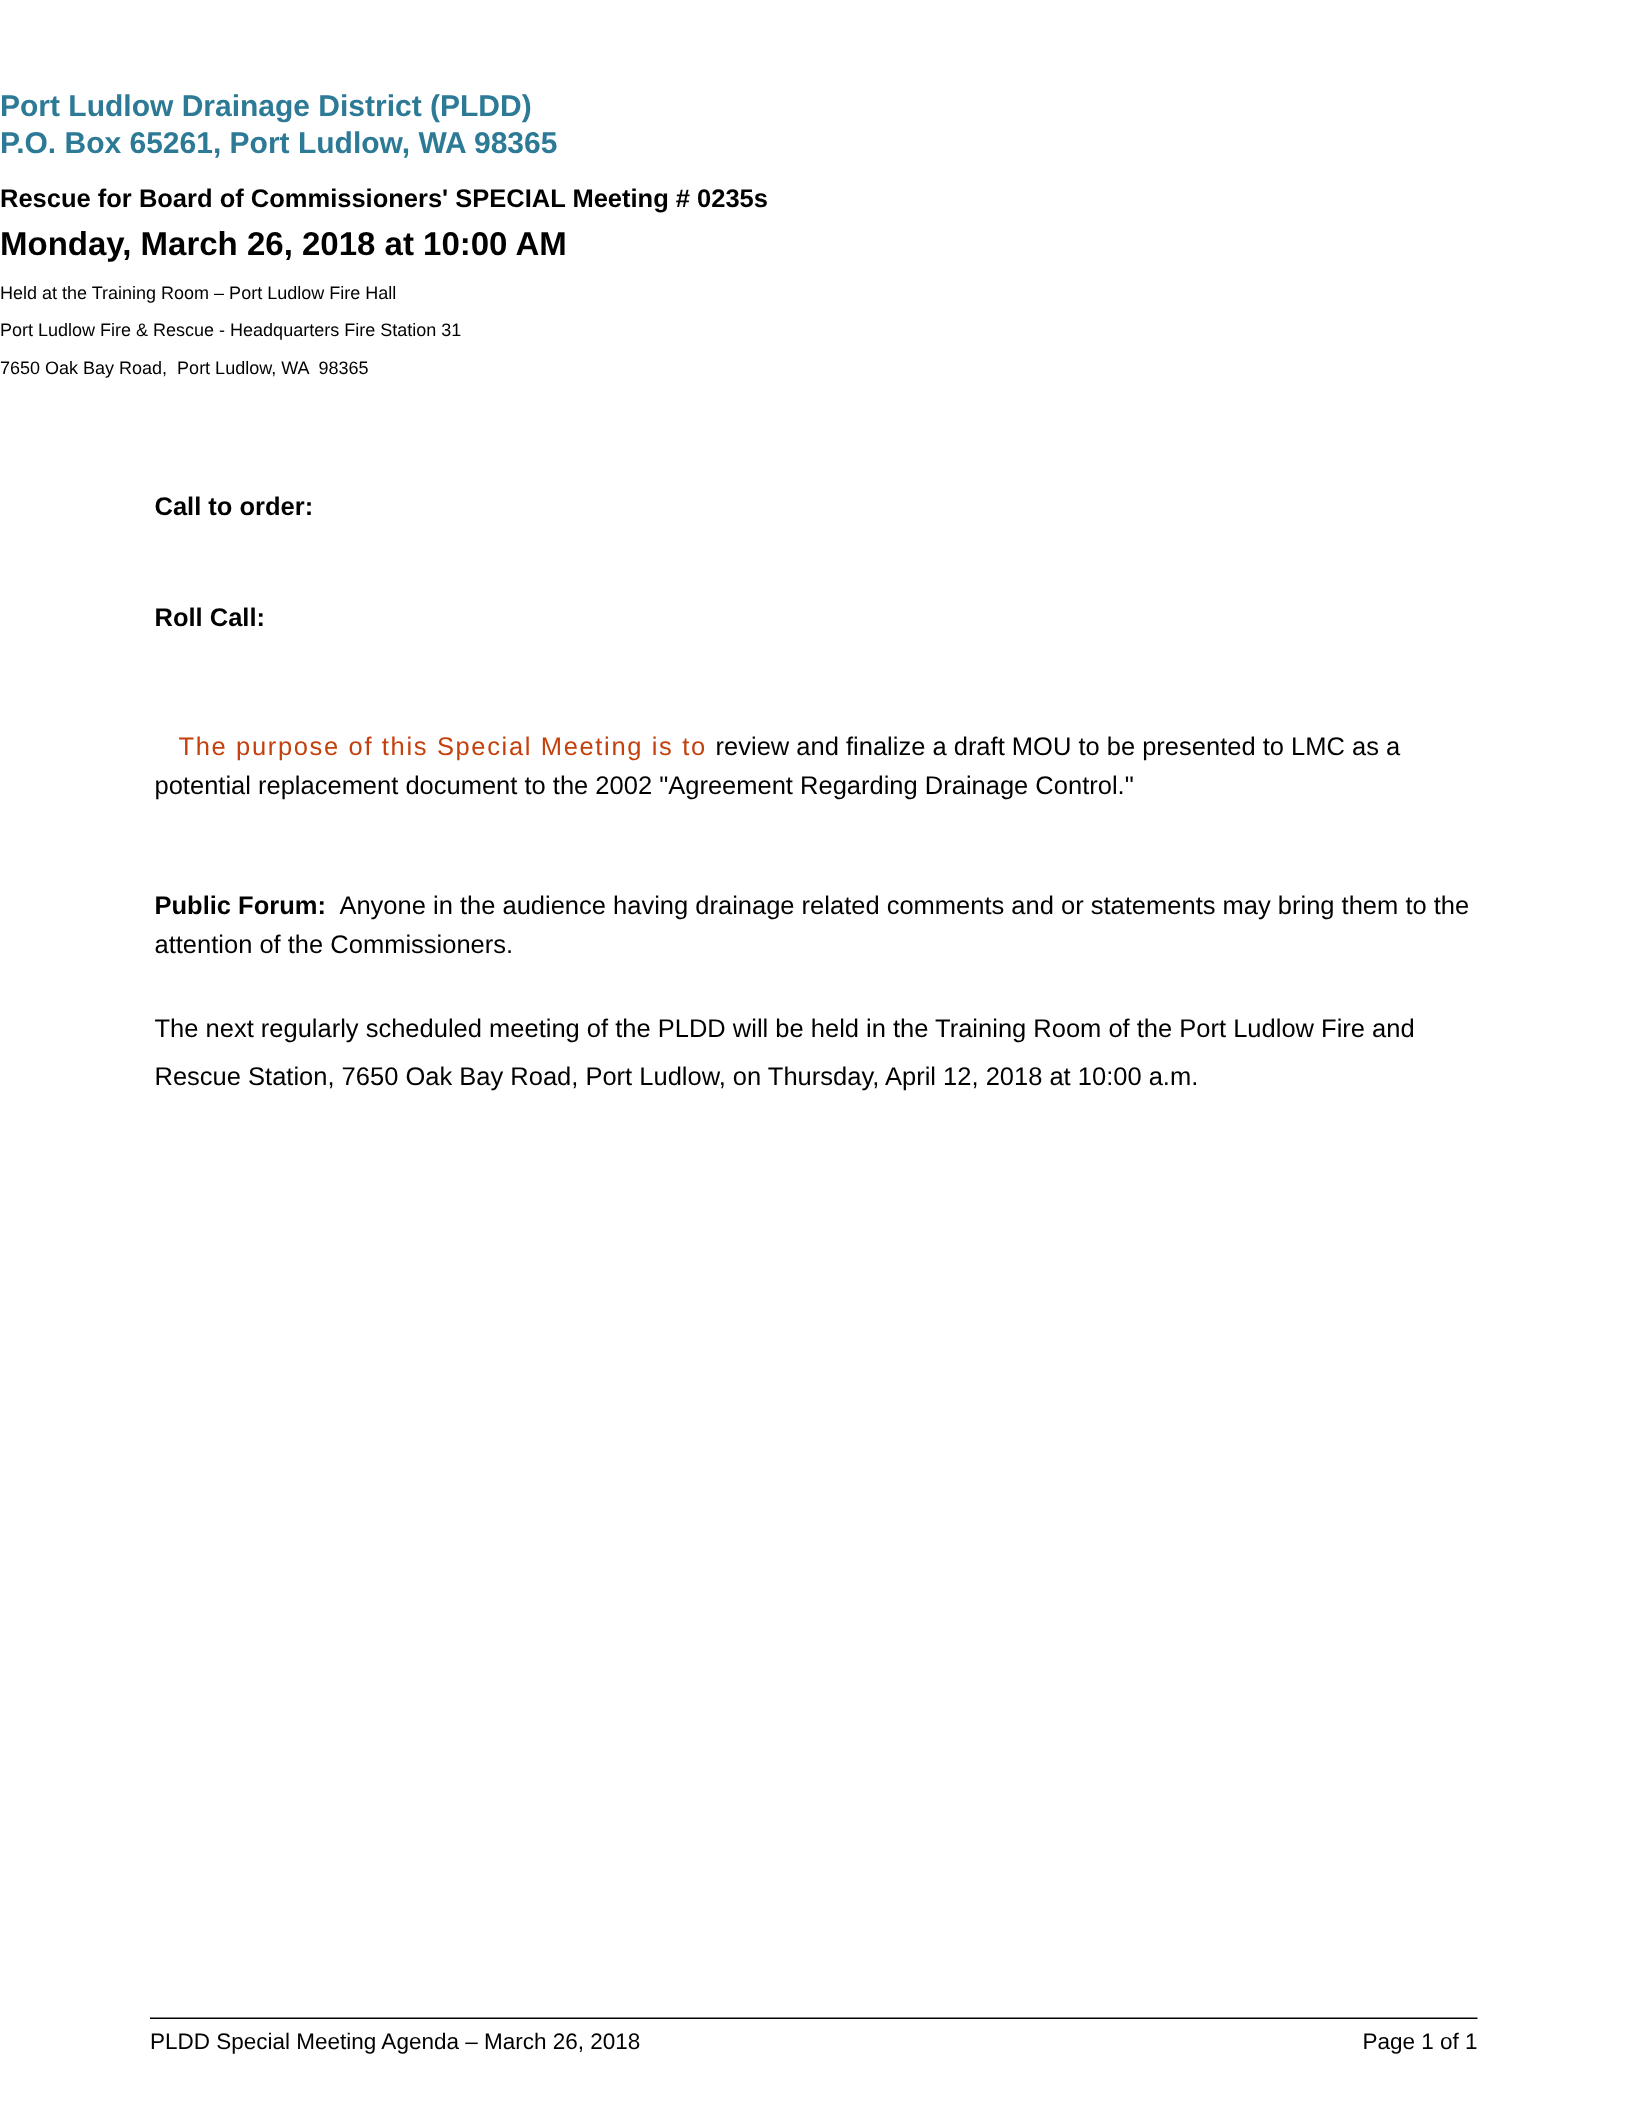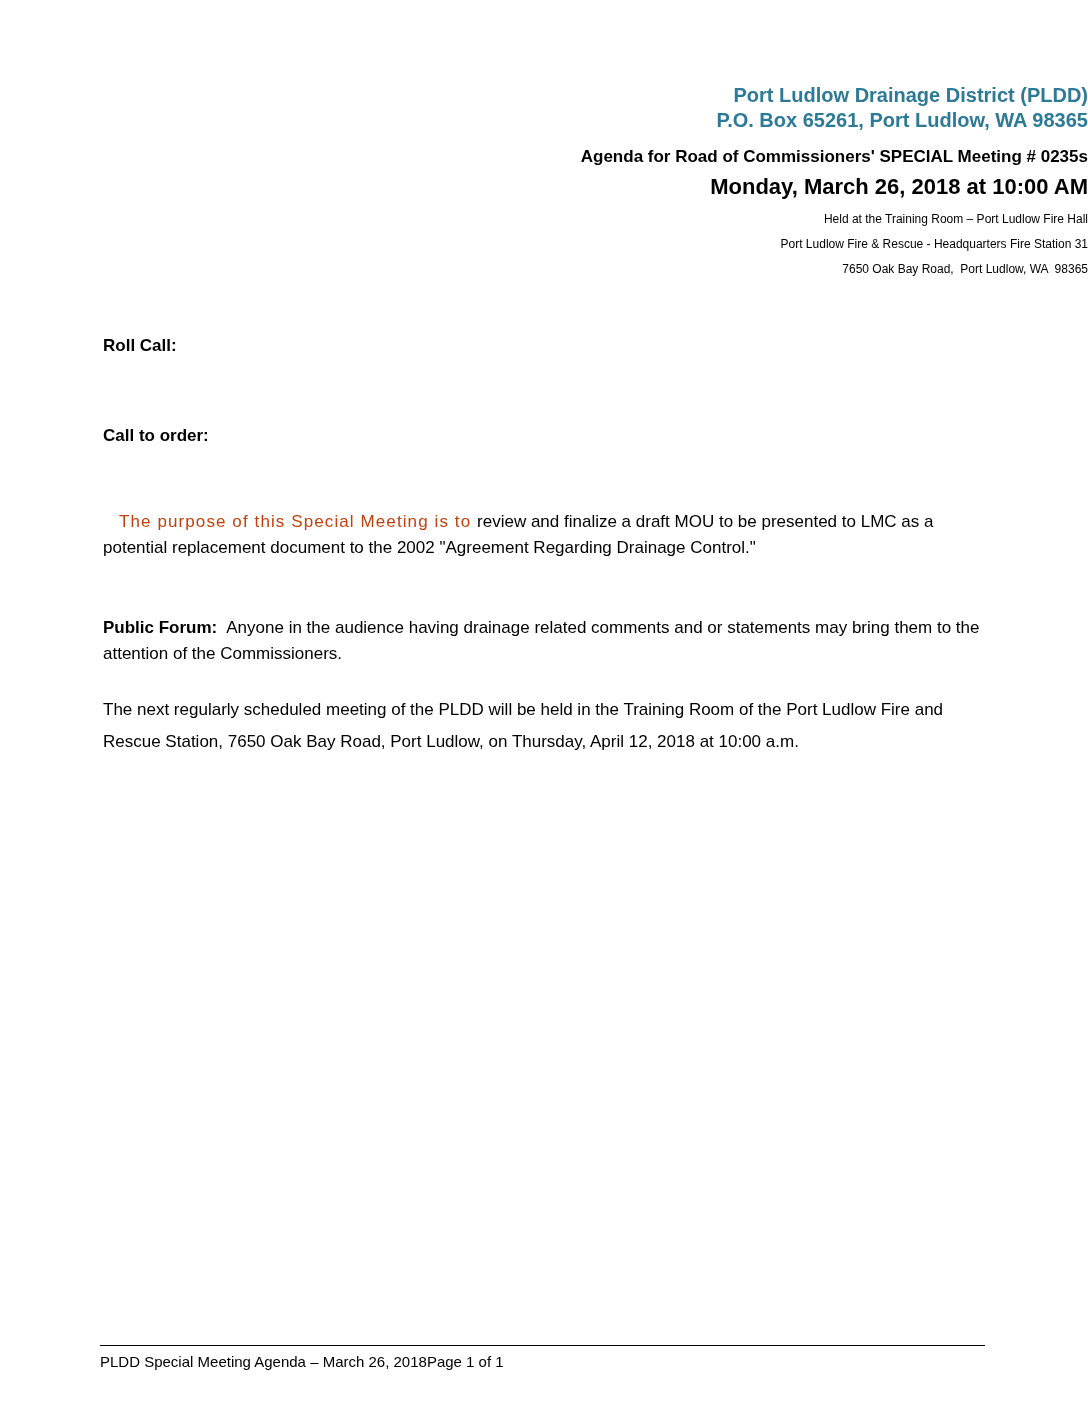--- a/index.html
+++ b/index.html
@@ -11,22 +11,22 @@
     font-family: "Liberation Sans", sans-serif;
     color: #000000;
     overflow: hidden;
   }
   .page {
     position: absolute;
     inset: 0;
     background: #ffffff;
   }
   .letterhead {
-    padding-top: 83px;
-    text-align: right;
+    padding-top: 59px;
+    text-align: left;
   }
   .org-name, .org-address {
     font-size: 20px;
     font-weight: bold;
     color: #2d7a96;
     line-height: 25px;
   }
   .agenda-title {
     margin-top: 14px;
     font-size: 17px;
@@ -77,46 +77,47 @@
     margin-right: 9px;
   }
   .footer {
     position: absolute;
     left: 100px;
     right: 103px;
     top: 1345px;
     border-top: 1px solid #000000;
     padding-top: 7px;
     display: flex;
+    justify-content: space-between;
     font-size: 15px;
     line-height: 18px;
   }
 </style>
 </head>
 <body>
 
 <div class="page">
 
   <div class="letterhead">
     <div class="org-name">Port Ludlow Drainage District (PLDD)</div>
     <div class="org-address">P.O. Box 65261, Port Ludlow, WA 98365</div>
-    <div class="agenda-title">Agenda for Road of Commissioners' SPECIAL Meeting # 0235s</div>
+    <div class="agenda-title">Rescue for Board of Commissioners' SPECIAL Meeting # 0235s</div>
     <div class="meeting-datetime">Monday, March 26, 2018 at 10:00 AM</div>
     <div class="location-block">
       <div class="location-line">Held at the Training Room – Port Ludlow Fire Hall</div>
       <div class="location-line">Port Ludlow Fire &amp; Rescue - Headquarters Fire Station 31</div>
       <div class="location-line">7650 Oak Bay Road,  Port Ludlow, WA  98365</div>
     </div>
   </div>
 
   <div class="content">
 
+    <div class="section-heading h-call-to-order">Call to order:</div>
+
     <div class="section-heading h-roll-call">Roll Call:</div>
-
-    <div class="section-heading h-call-to-order">Call to order:</div>
 
     <p class="para p-purpose"><span class="purpose-intro">The purpose of this Special Meeting is to </span><span>review and finalize a draft MOU to be presented to LMC as a potential replacement document to the 2002 "Agreement Regarding Drainage Control."</span></p>
 
     <p class="para p-public-forum"><span class="inline-label">Public Forum:</span><span>Anyone in the audience having drainage related comments and or statements may bring them to the attention of the Commissioners.</span></p>
 
 
     <p class="para p-next-meeting">The next regularly scheduled meeting of the PLDD will be held in the Training Room of the Port Ludlow Fire and Rescue Station, 7650 Oak Bay Road, Port Ludlow, on Thursday, April 12, 2018 at 10:00 a.m.</p>
 
   </div>
 

